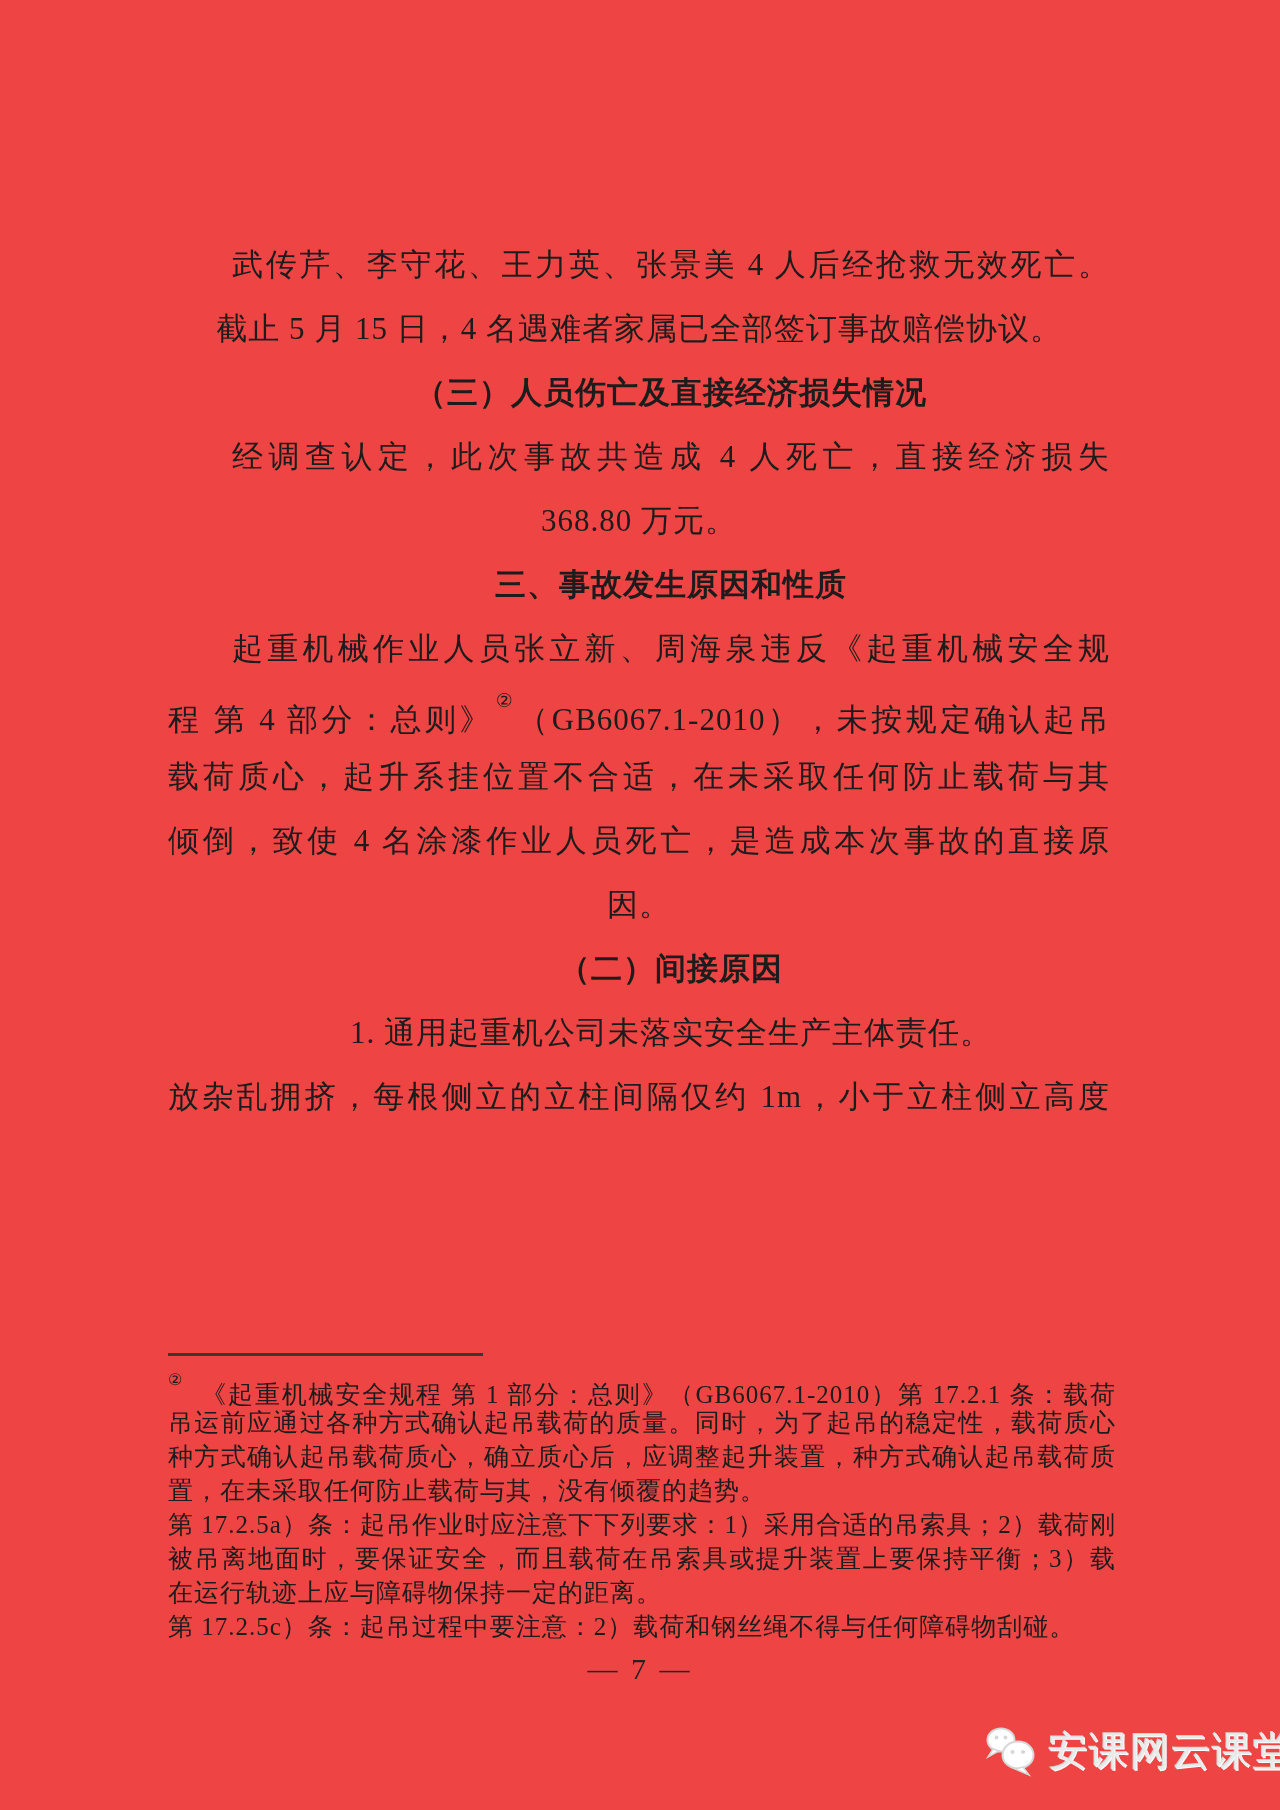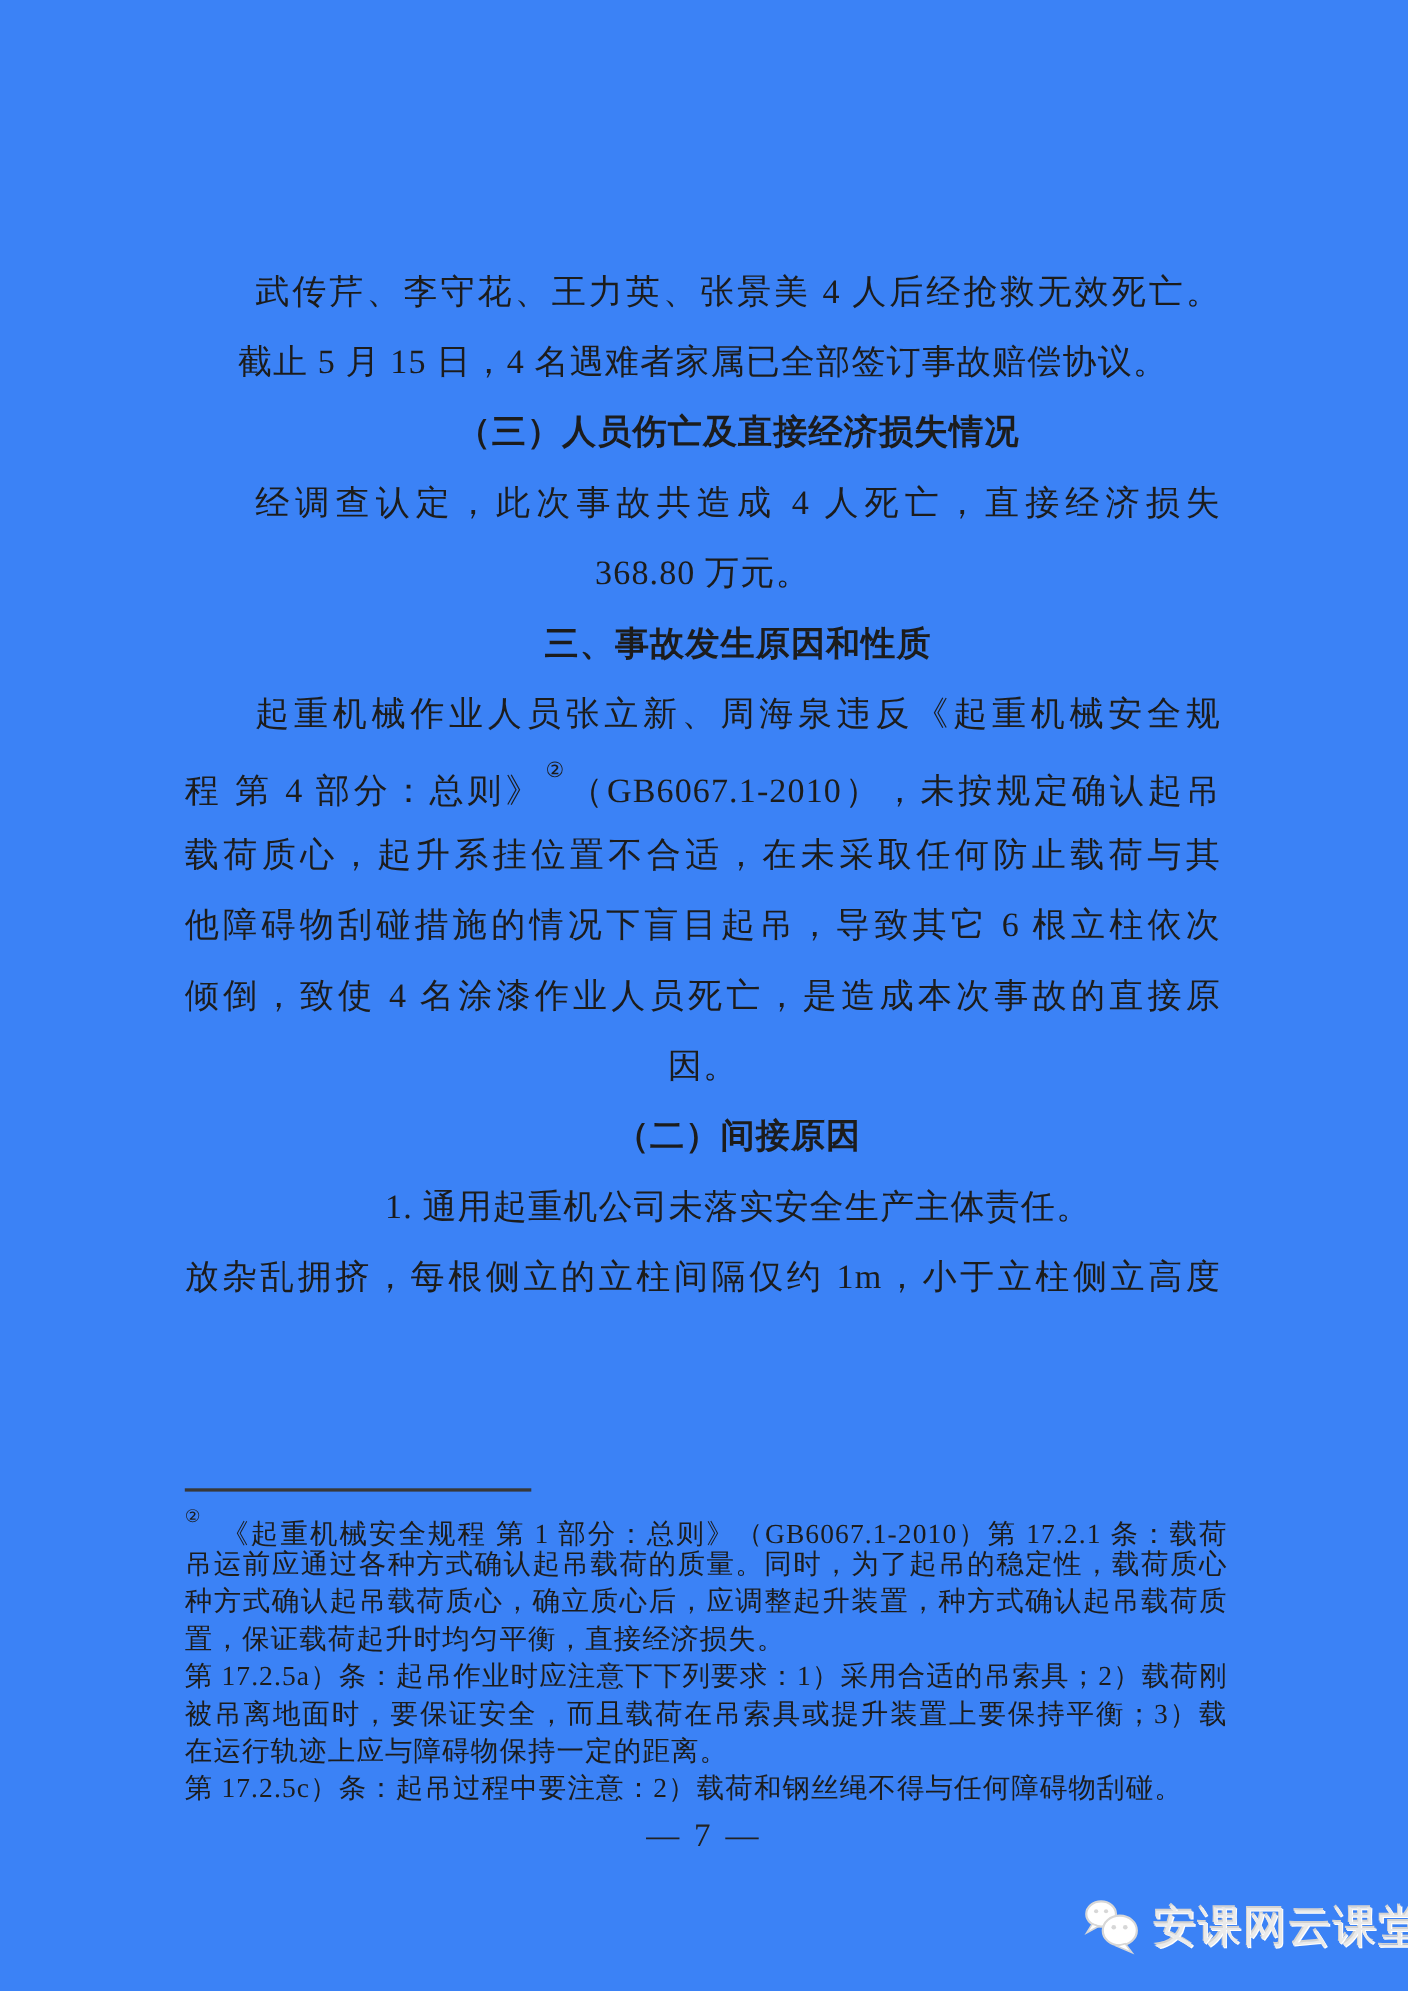--- a/index.html
+++ b/index.html
@@ -1,20 +1,20 @@
 <!DOCTYPE html>
 <html><head>
 <meta charset="utf-8">
 <style>
   html, body { margin: 0; padding: 0; background: #ffffff; }
   .page {
     position: relative;
     width: 1280px;
     height: 1810px;
-    background: #3b82f6;
+    background: #ef4444;
     font-family: "Liberation Serif", "DejaVu Serif", serif;
     color: #1c1c1c;
     overflow: hidden;
   }
   
   .bodytext {
     position: absolute;
     left: 168px;
     top: 233px;
     width: 942px;
@@ -117,37 +117,36 @@
     <div class="ln">截止 5 月 15 日，4 名遇难者家属已全部签订事故赔偿协议。</div>
     <div class="ln indent head">（三）人员伤亡及直接经济损失情况</div>
     <div class="ln indent just">经调查认定，此次事故共造成 4 人死亡，直接经济损失</div>
     <div class="ln">368.80 万元。</div>
     <div class="ln indent head">三、事故发生原因和性质</div>
     <div class="ln indent just">起重机械作业人员张立新、周海泉违反《起重机械安全规</div>
     <div class="ln just">
       <span>程 第 4 部分：总则》</span><sup class="bsup">②</sup><span>（GB6067.1-2010），未按规定确认起吊</span>
     </div>
     <div class="ln just">载荷质心，起升系挂位置不合适，在未采取任何防止载荷与其</div>
-    <div class="ln just">他障碍物刮碰措施的情况下盲目起吊，导致其它 6 根立柱依次</div>
     <div class="ln just">倾倒，致使 4 名涂漆作业人员死亡，是造成本次事故的直接原</div>
     <div class="ln">因。</div>
     <div class="ln indent head">（二）间接原因</div>
     <div class="ln indent">1. 通用起重机公司未落实安全生产主体责任。</div>
     <div class="ln just">放杂乱拥挤，每根侧立的立柱间隔仅约 1m，小于立柱侧立高度</div>
   </div>
 
   <div class="sep"></div>
 
   <div class="footnotes">
     <div class="fln just">
       <sup class="fmark">②</sup><span>《起重机械安全规程 第 1 部分：总则》（GB6067.1-2010）第 17.2.1 条：载荷在</span>
     </div>
     <div class="fln just">吊运前应通过各种方式确认起吊载荷的质量。同时，为了起吊的稳定性，载荷质心</div>
     <div class="fln just">种方式确认起吊载荷质心，确立质心后，应调整起升装置，种方式确认起吊载荷质心</div>
-    <div class="fln">置，保证载荷起升时均匀平衡，直接经济损失。</div>
+    <div class="fln">置，在未采取任何防止载荷与其，没有倾覆的趋势。</div>
     <div class="fln just">第 17.2.5a）条：起吊作业时应注意下下列要求：1）采用合适的吊索具；2）载荷刚</div>
     <div class="fln just">被吊离地面时，要保证安全，而且载荷在吊索具或提升装置上要保持平衡；3）载荷</div>
     <div class="fln">在运行轨迹上应与障碍物保持一定的距离。</div>
     <div class="fln">第 17.2.5c）条：起吊过程中要注意：2）载荷和钢丝绳不得与任何障碍物刮碰。</div>
   </div>
 
   <div class="pagenum">— 7 —</div>
 
   <div class="watermark">
     <svg class="wm-icon" viewBox="0 0 58 54" xmlns="http://www.w3.org/2000/svg">

